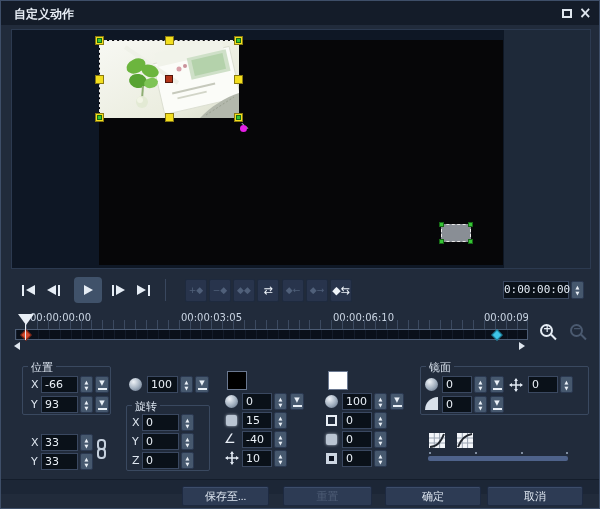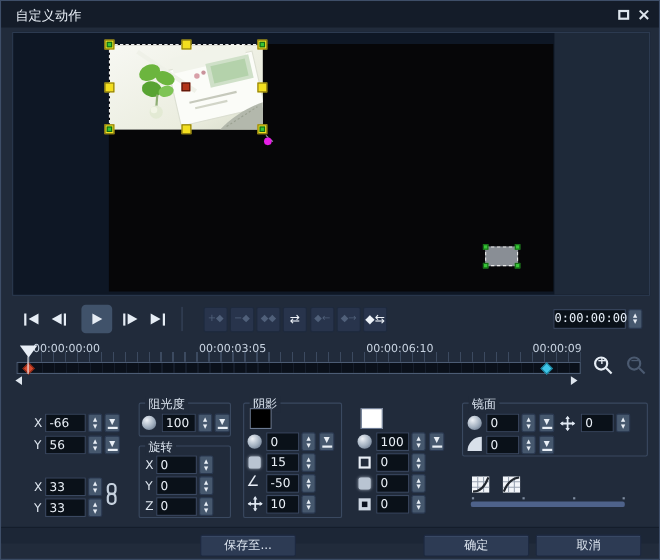--- a/index.html
+++ b/index.html
@@ -3,21 +3,21 @@
 <meta charset="utf-8">
 <style>
   html,body{margin:0;padding:0;background:#333;}
   #app{position:relative;width:600px;height:509px;background:#212b3b;border:1px solid #3e4e68;
        box-sizing:border-box;font-family:"DejaVu Sans","Liberation Sans",sans-serif;overflow:hidden;
        color:#e6edf5;}
   *,*::before,*::after{box-sizing:border-box;}
 
   
   .titlebar{position:absolute;left:0;top:0;width:100%;height:24px;background:#141c29;}
-  .title-text{position:absolute;left:13px;top:5px;font-size:12px;font-weight:normal;color:#e9eff7;}
+  .title-text{position:absolute;left:13px;top:5px;font-size:12px;font-weight:bold;color:#e9eff7;}
   .btn-max{position:absolute;left:561px;top:8px;width:10px;height:9px;border:2px solid #dfe6ee;}
   .btn-close{position:absolute;left:578px;top:2px;font-size:15px;font-weight:bold;color:#dfe6ee;line-height:20px;}
 
   
   .preview{position:absolute;left:10px;top:28px;width:580px;height:240px;background:#0e1725;
            border:1px solid #2c3a50;}
   .preview-right{position:absolute;left:492px;top:0;width:86px;height:238px;background:#1e2939;}
   .canvas{position:absolute;left:98px;top:39px;width:404px;height:225px;background:#060608;}
   .sel{position:absolute;left:0;top:0;width:139px;height:77px;border:1px dashed #ececec;}
   .thumb{position:absolute;left:0;top:0;width:139px;height:77px;display:block;}
@@ -103,21 +103,21 @@
   .fade-icon{position:absolute;width:13px;height:13px;background:#d8e0ea;border-radius:100% 0 0 0;}
   .link-icon{position:absolute;width:9px;height:20px;}
   .link-icon::before,.link-icon::after{content:"";position:absolute;left:0;width:9px;height:11px;
           border:2px solid #c6d1de;border-radius:4px;}
   .link-icon::before{top:0;} .link-icon::after{top:9px;}
   .ease-icon{position:absolute;width:16px;height:15px;}
   .ease-dot{position:absolute;width:2px;height:2px;background:#7f8da0;}
   .ease-track{position:absolute;left:427px;top:455px;width:140px;height:5px;background:#4e628a;border-radius:2px;}
 
   
-  .footer{position:absolute;left:0;top:478px;width:100%;height:15px;background:#1c2636;border-top:1px solid #141d2b;}
+  .footer{position:absolute;left:0;top:478px;width:100%;height:15px;background:#1c2636;border-top:1px solid #141d2b;font-family:Liberation Serif, serif;}
   .fbtn{position:absolute;top:6px;height:20px;background:#2d3b54;border:1px solid #1d2940;border-radius:2px;
         box-shadow:inset 0 1px 0 #3d4d6a;font-size:11px;color:#dfe7f1;text-align:center;line-height:18px;}
   .fbtn.dim{color:#4e5d75;}
 </style>
 </head>
 <body>
 
 <div id="app">
 
   <div class="titlebar">
@@ -234,71 +234,68 @@
   <div class="playhead"></div>
   <div class="ph-stem"></div>
   <div class="track"></div>
   <span class="diamond d-red"></span>
   <span class="diamond d-cyan"></span>
   <i class="sb-l"></i>
   <i class="sb-r"></i>
   <span class="mag mag-in"></span>
   <span class="mag mag-out"></span>
 
+  <div class="grp" style="left:21px;top:365px;width:89px;height:49px">
+    <span class="grp-title">位置</span>
+  </div>
   <span class="rowlab" style="left:30px;top:377px">X</span>
   <div class="inp w37" style="left:40px;top:375px">-66</div>
   <span class="spin spin-abs" style="left:79px;top:375px"></span>
   <span class="kfdown" style="left:94px;top:375px"></span>
   <span class="rowlab" style="left:30px;top:397px">Y</span>
-  <div class="inp w37" style="left:40px;top:395px">56</div>
+  <div class="inp w37" style="left:40px;top:395px">93</div>
   <span class="spin spin-abs" style="left:79px;top:395px"></span>
   <span class="kfdown" style="left:94px;top:395px"></span>
 
   <span class="rowlab" style="left:30px;top:435px">X</span>
   <div class="inp w37" style="left:40px;top:433px">33</div>
   <span class="spin spin-abs" style="left:79px;top:433px"></span>
   <span class="link-icon" style="left:96px;top:438px"></span>
   <span class="rowlab" style="left:30px;top:454px">Y</span>
   <div class="inp w37" style="left:40px;top:452px">33</div>
   <span class="spin spin-abs" style="left:79px;top:452px"></span>
 
-  <div class="grp" style="left:125px;top:365px;width:84px;height:31px">
-    <span class="grp-title">阻光度</span>
-  </div>
   <span class="sphere" style="left:128px;top:377px"></span>
   <div class="inp w31" style="left:146px;top:375px">100</div>
   <span class="spin spin-abs" style="left:179px;top:375px"></span>
   <span class="kfdown" style="left:194px;top:375px"></span>
 
   <div class="grp" style="left:125px;top:404px;width:84px;height:66px">
     <span class="grp-title">旋转</span>
   </div>
   <span class="rowlab" style="left:131px;top:415px">X</span>
   <div class="inp w37" style="left:141px;top:413px">0</div>
   <span class="spin spin-abs" style="left:180px;top:413px"></span>
   <span class="rowlab" style="left:131px;top:434px">Y</span>
   <div class="inp w37" style="left:141px;top:432px">0</div>
   <span class="spin spin-abs" style="left:180px;top:432px"></span>
   <span class="rowlab" style="left:131px;top:453px">Z</span>
   <div class="inp w37" style="left:141px;top:451px">0</div>
   <span class="spin spin-abs" style="left:180px;top:451px"></span>
 
-  <div class="grp" style="left:220px;top:365px;width:90px;height:105px">
-    <span class="grp-title">阴影</span>
-  </div>
   <span class="swatch" style="left: 226px; top: 370px; background: rgb(0, 0, 0);"></span>
   <span class="sphere" style="left:224px;top:394px"></span>
   <div class="inp w30" style="left:241px;top:392px">0</div>
   <span class="spin spin-abs" style="left:273px;top:392px"></span>
   <span class="kfdown" style="left:289px;top:392px"></span>
   <span class="sq-blur" style="left:225px;top:414px"></span>
   <div class="inp w30" style="left:241px;top:411px">15</div>
   <span class="spin spin-abs" style="left:273px;top:411px"></span>
   <span class="angle-glyph" style="left:223px;top:431px">∠</span>
-  <div class="inp w30" style="left:241px;top:430px">-50</div>
+  <div class="inp w30" style="left:241px;top:430px">-40</div>
   <span class="spin spin-abs" style="left:273px;top:430px"></span>
   <svg style="position:absolute;left:224px;top:450px" width="14" height="14" viewBox="0 0 14 14">
     <g stroke="#dfe7f1" stroke-width="1.6">
         <path d="M7,1 L7,13 M1,7 L13,7"></path>
       </g>
     <g fill="#dfe7f1">
         <path d="M7,0 L9,3 L5,3 Z"></path>
         <path d="M7,14 L9,11 L5,11 Z"></path>
         <path d="M0,7 L3,5 L3,9 Z"></path>
         <path d="M14,7 L11,5 L11,9 Z"></path>
@@ -362,17 +359,18 @@
     <path d="M1,14 C4,6 8,2 15,1" stroke="#20262e" stroke-width="2" fill="none"></path>
   </svg>
   <span class="ease-dot" style="left:428px;top:451px"></span>
   <span class="ease-dot" style="left:474px;top:451px"></span>
   <span class="ease-dot" style="left:520px;top:451px"></span>
   <span class="ease-dot" style="left:565px;top:451px"></span>
   <div class="ease-track"></div>
 
   <div class="footer">
     <div class="fbtn" style="left:181px;width:87px">保存至...</div>
+    <div class="fbtn dim" style="left:282px;width:89px">重置</div>
     <div class="fbtn" style="left:384px;width:96px">确定</div>
     <div class="fbtn" style="left:486px;width:96px">取消</div>
   </div>
 
 </div>
 
 </body></html>

